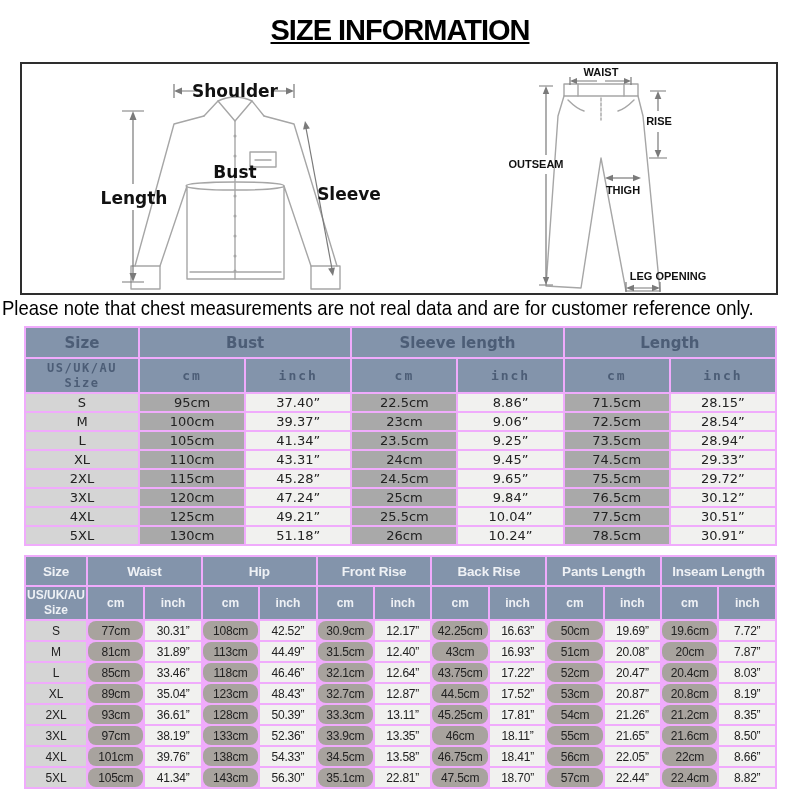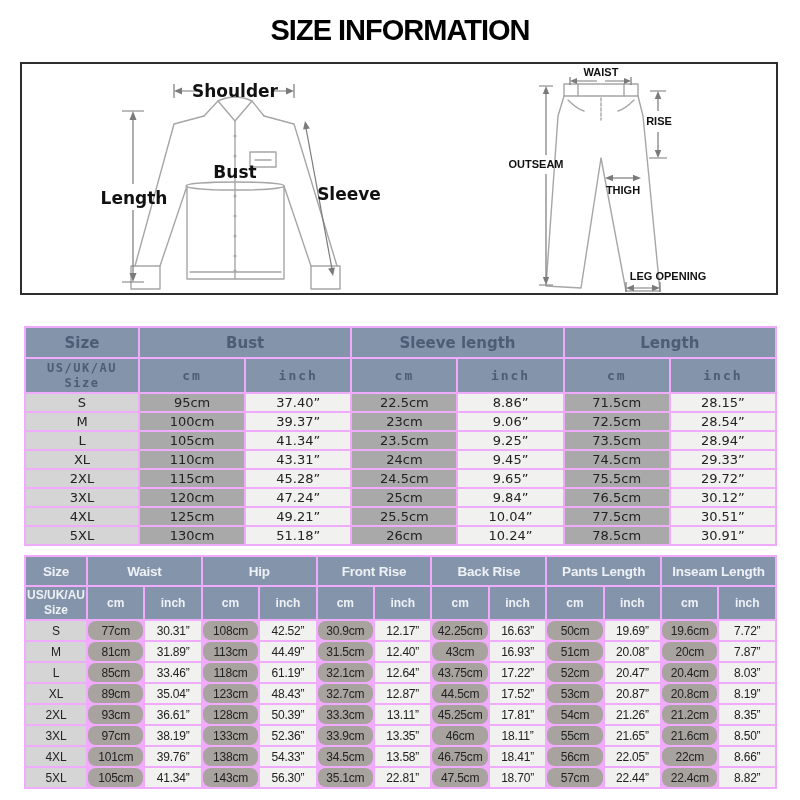--- a/index.html
+++ b/index.html
@@ -1,20 +1,20 @@
 <!DOCTYPE html>
 <html><head>
 <meta charset="utf-8">
 <style>
   html,body{margin:0;padding:0;background:#fff;}
   .page{position:relative;width:800px;height:800px;background:#fff;overflow:hidden;
         font-family:"Liberation Sans",sans-serif;}
 
   .title{position:absolute;top:14px;left:0;width:100%;text-align:center;
-         font:700 29px "Liberation Sans",sans-serif;letter-spacing:-1px;color:#000;margin:0;}
+         font:700 29px "Liberation Sans",sans-serif;letter-spacing:-1px;color:#000;margin:0;text-decoration:underline;}
 
   .diagram-box{position:absolute;left:20px;top:62px;width:754px;height:229px;
                border:2px solid #2e2e2e;background:#fff;}
   .diagram-box svg{position:absolute;top:0;height:228px;}
   svg.shirt{left:0;width:455px;}
   svg.pants{left:456px;width:294px;}
   .cloth{stroke:#a6a6a6;fill:none;stroke-width:1.4;stroke-linejoin:round;stroke-linecap:round;}
   .cloth .fill{fill:#a6a6a6;stroke:none;}
   .arr{stroke:#7a7a7a;fill:none;stroke-width:1.2;}
   .arr polygon{fill:#7a7a7a;stroke:none;}
@@ -140,20 +140,23 @@
         <polygon points="182,224 174,220.7 174,227.3"></polygon>
       </g>
       <text class="plabel" x="123" y="12">WAIST</text>
       <text class="plabel" x="181" y="61">RISE</text>
       <text class="plabel" x="58" y="104">OUTSEAM</text>
       <text class="plabel" x="145" y="130">THIGH</text>
       <text class="plabel" x="190" y="216">LEG OPENING</text>
     </svg>
   </div>
 
+  <div class="note">
+    <span>Please note that chest measurements are not real data and are for customer reference only.</span>
+  </div>
 
   <table id="shirt-table">
     <colgroup>
         <col style="width:112px">
         <col span="6">
       </colgroup>
     <thead>
         <tr>
           <th colspan="1" class="group">Size</th>
           <th colspan="2" class="group">Bust</th>
@@ -308,21 +311,21 @@
           <td class="c-cm">51cm</td>
           <td class="c-inch">20.08”</td>
           <td class="c-cm">20cm</td>
           <td class="c-inch">7.87”</td>
         </tr>
         <tr>
           <td class="c-size">L</td>
           <td class="c-cm">85cm</td>
           <td class="c-inch">33.46”</td>
           <td class="c-cm">118cm</td>
-          <td class="c-inch">61.19”</td>
+          <td class="c-inch">46.46”</td>
           <td class="c-cm">32.1cm</td>
           <td class="c-inch">12.64”</td>
           <td class="c-cm">43.75cm</td>
           <td class="c-inch">17.22”</td>
           <td class="c-cm">52cm</td>
           <td class="c-inch">20.47”</td>
           <td class="c-cm">20.4cm</td>
           <td class="c-inch">8.03”</td>
         </tr>
         <tr>

